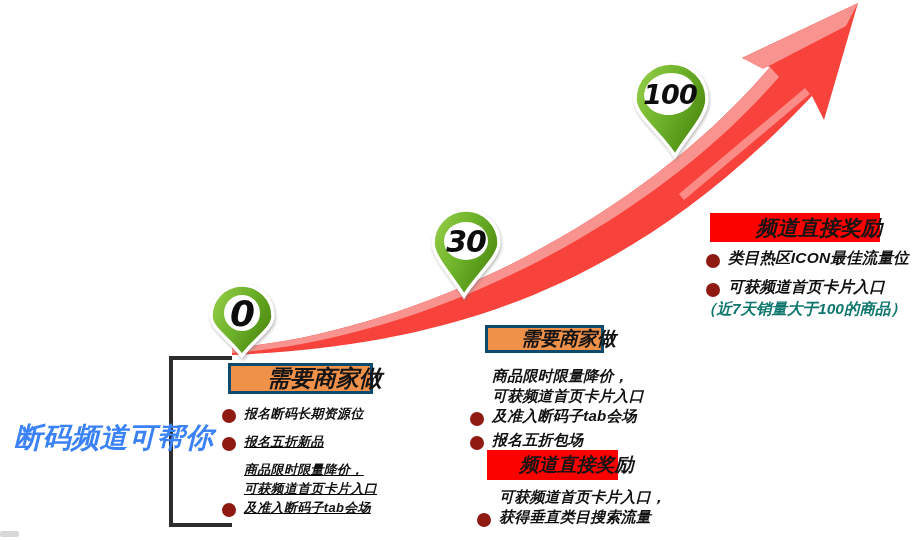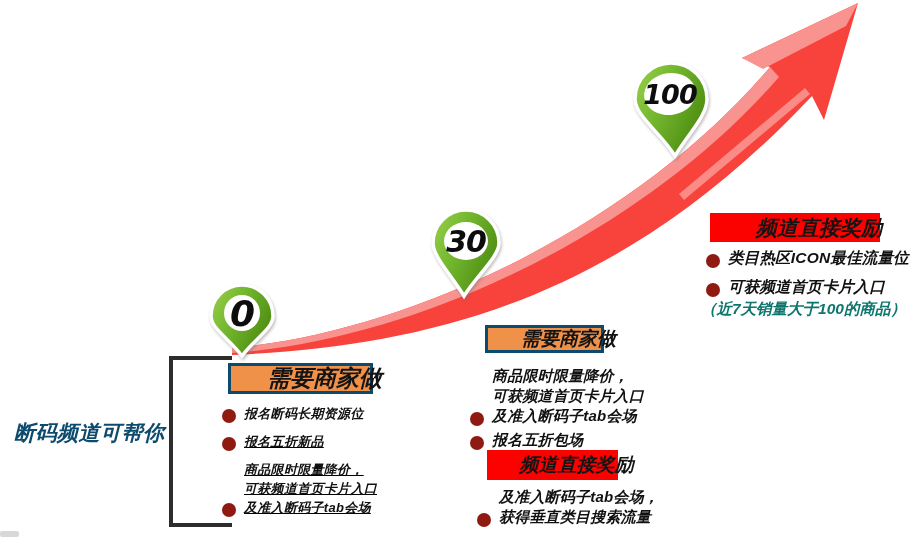--- a/index.html
+++ b/index.html
@@ -16,21 +16,21 @@
   .dot{width:14px;height:14px;border-radius:50%;background:#8E1A12;flex:none;
        margin-right:8px;margin-top:2px;}
   .txt{font-weight:bold;font-style:italic;color:#111111;white-space:pre-line;}
   .b1 .txt{font-size:13px;line-height:19px;letter-spacing:.3px;}
   .b1 .row + .row{margin-top:9px;text-decoration:underline;}
   .b2 .txt{font-size:15px;line-height:20px;letter-spacing:.2px;}
   .b2 .row + .row{margin-top:4px;font-family:Liberation Serif, serif;}
   .b3 .txt{font-size:15.5px;line-height:20px;letter-spacing:.2px;}
   .b3 .row + .row{margin-top:9px;}
   .note{font-weight:bold;font-style:italic;color:#0f766e;font-size:15.5px;white-space:nowrap;}
-  .left-note{font-weight:bold;font-style:italic;color:#0c4a6e;font-size:21px;
+  .left-note{font-weight:bold;font-style:italic;color:#3b82f6;font-size:28px;
              letter-spacing:.5px;white-space:nowrap;}
   .gray-chip{position:absolute;left:0;top:531px;width:19px;height:6px;background:#D8D8D8;
              border-radius:2px;z-index:2;}
   .pingroup{filter:drop-shadow(1px 2px 1.5px rgba(110,110,110,.45));}
   .pin-num{font-weight:bold;font-style:italic;letter-spacing:-1px;fill:#0d0d0d;
            font-family:"DejaVu Sans","Liberation Sans",sans-serif;}
 </style>
 </head>
 <body>
 
@@ -106,21 +106,21 @@
     </div>
     <div class="row">
       <span class="dot"></span>
       <div class="txt">报名五折包场</div>
     </div>
   </div>
   <div class="abs hdr hdr-red" style="left:487px;top:450px;width:131px;height:30px;font-size:19px;">频道直接奖励</div>
   <div class="abs rows b2" style="left:477px;top:487px;width:190px;">
     <div class="row">
       <span class="dot"></span>
-      <div class="txt">及准入断码子tab会场，
+      <div class="txt">可获频道首页卡片入口，
 获得垂直类目搜索流量</div>
     </div>
   </div>
 
   <div class="abs hdr hdr-red" style="left:710px;top:213px;width:170px;height:29px;font-size:21px;">频道直接奖励</div>
   <div class="abs rows b3" style="left:706px;top:248px;width:205px;">
     <div class="row">
       <span class="dot"></span>
       <div class="txt">类目热区ICON最佳流量位</div>
     </div>

